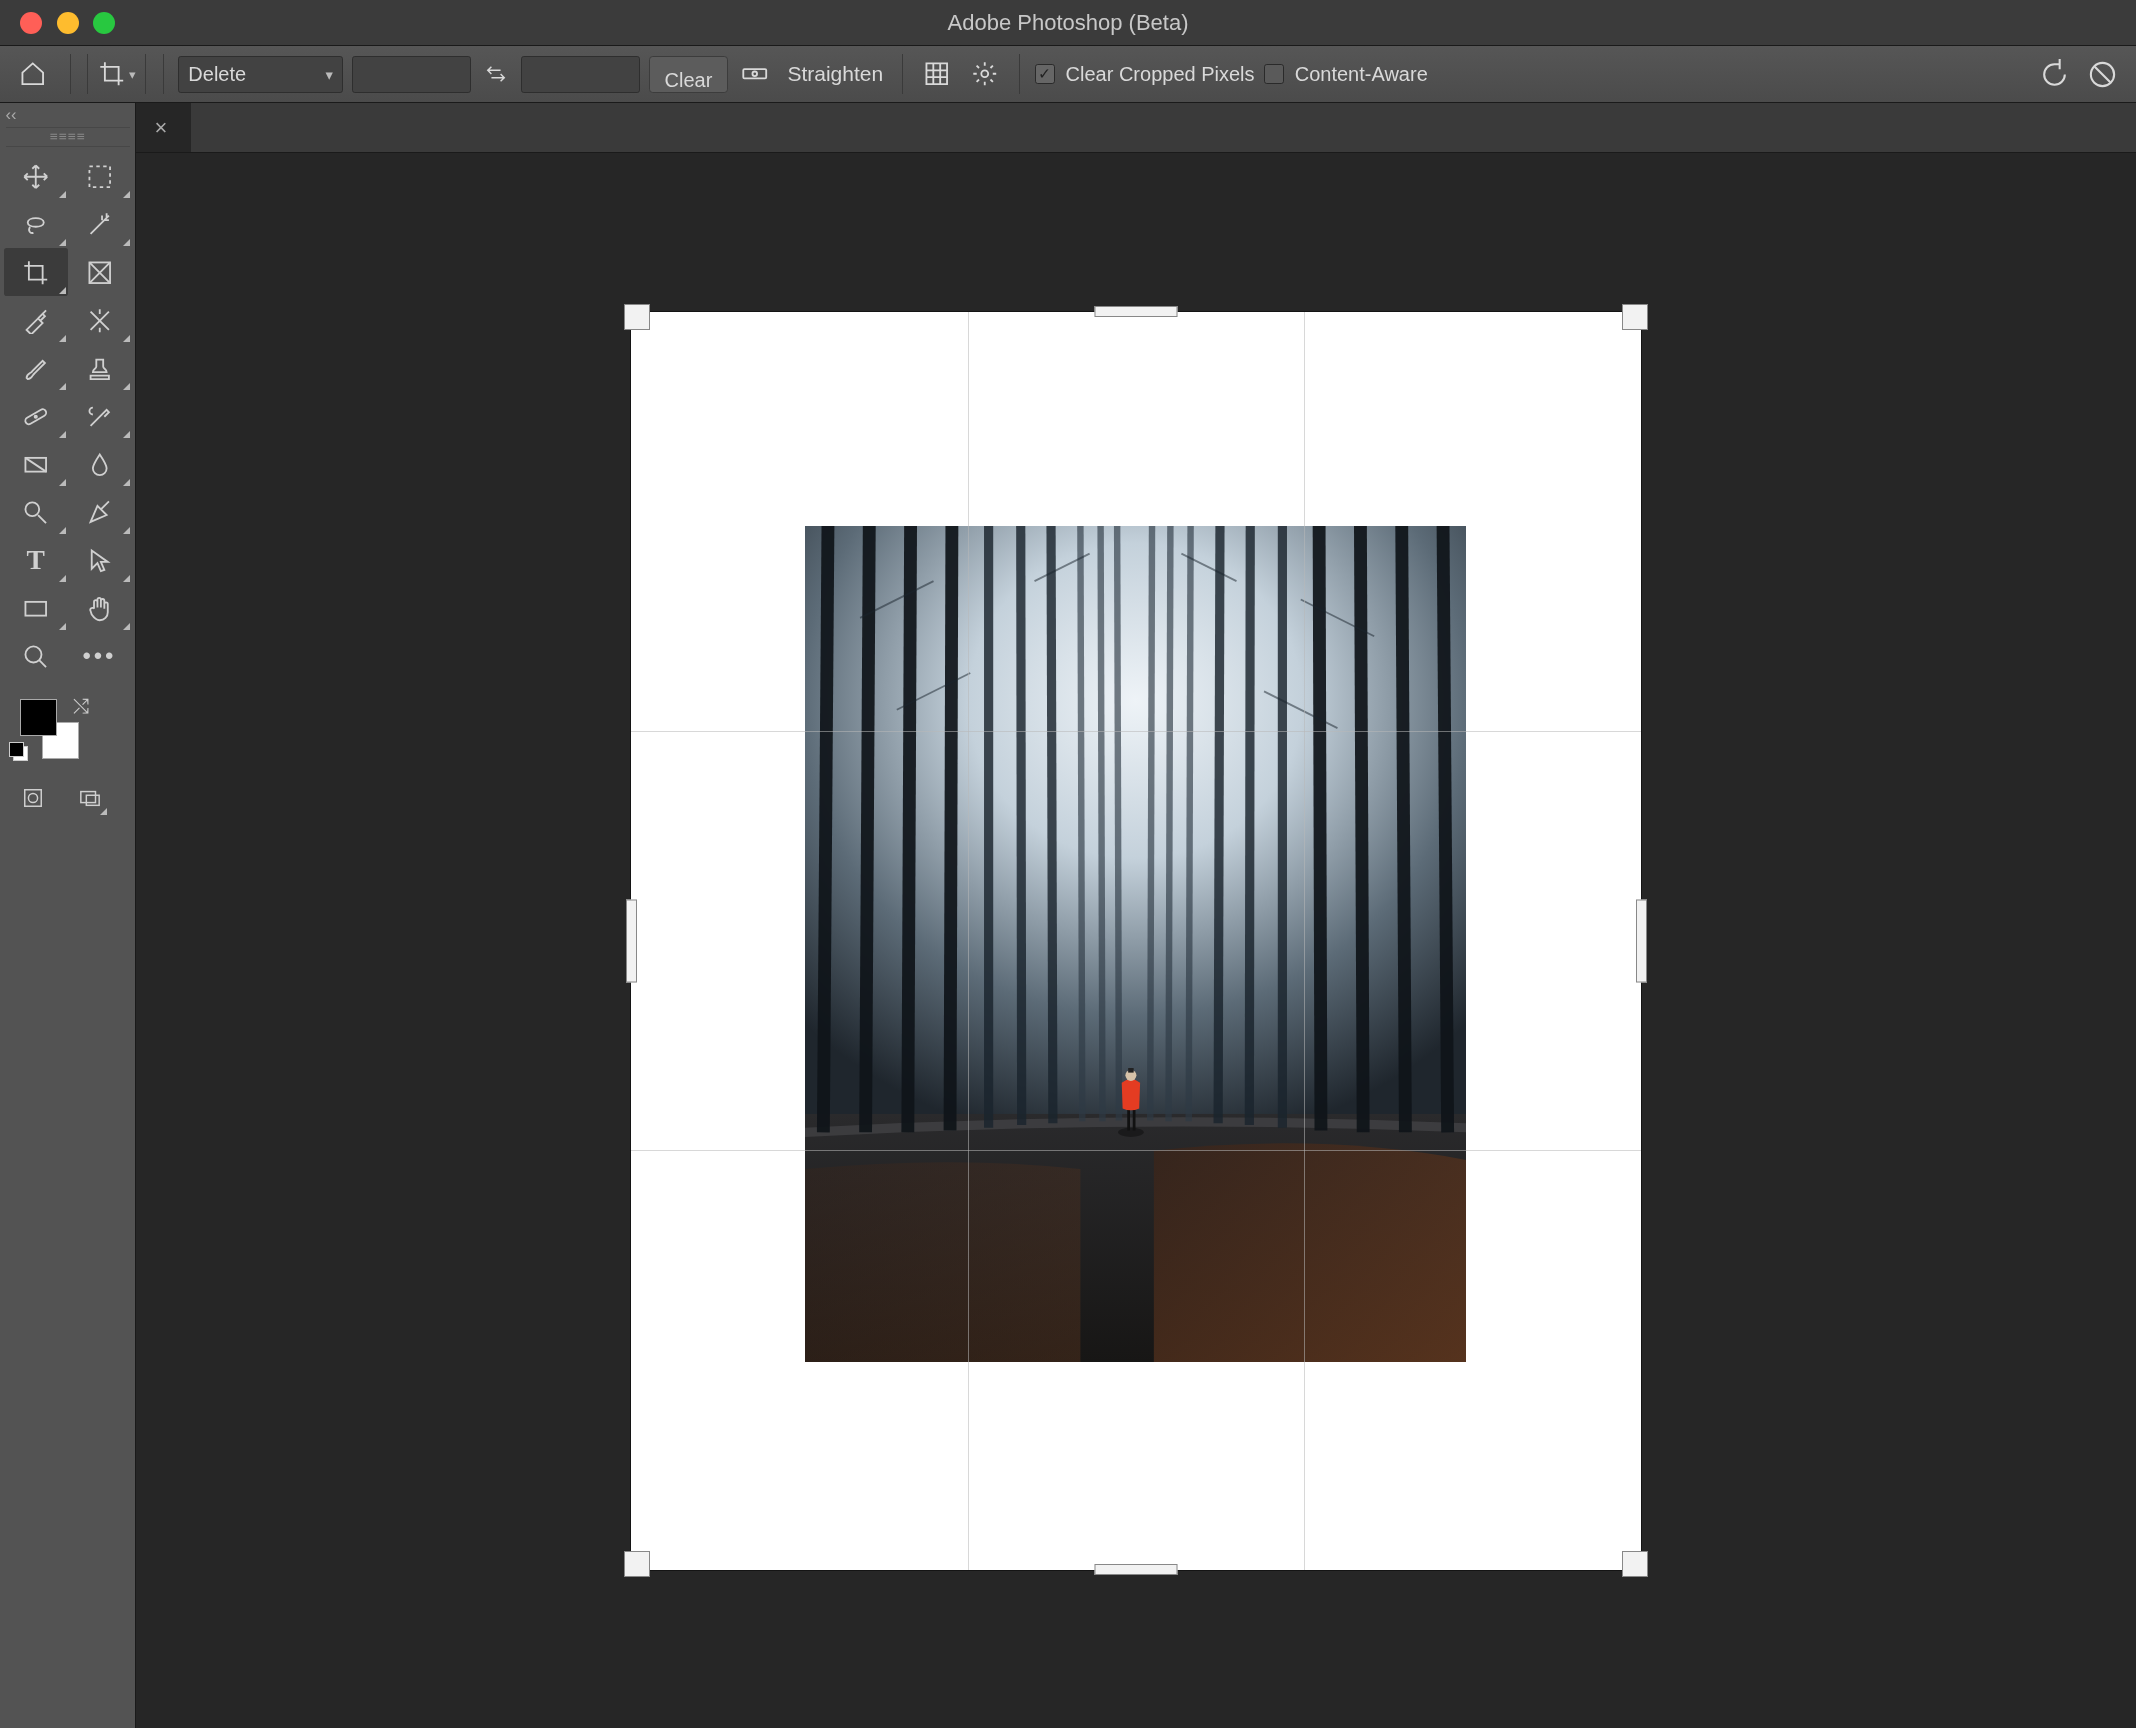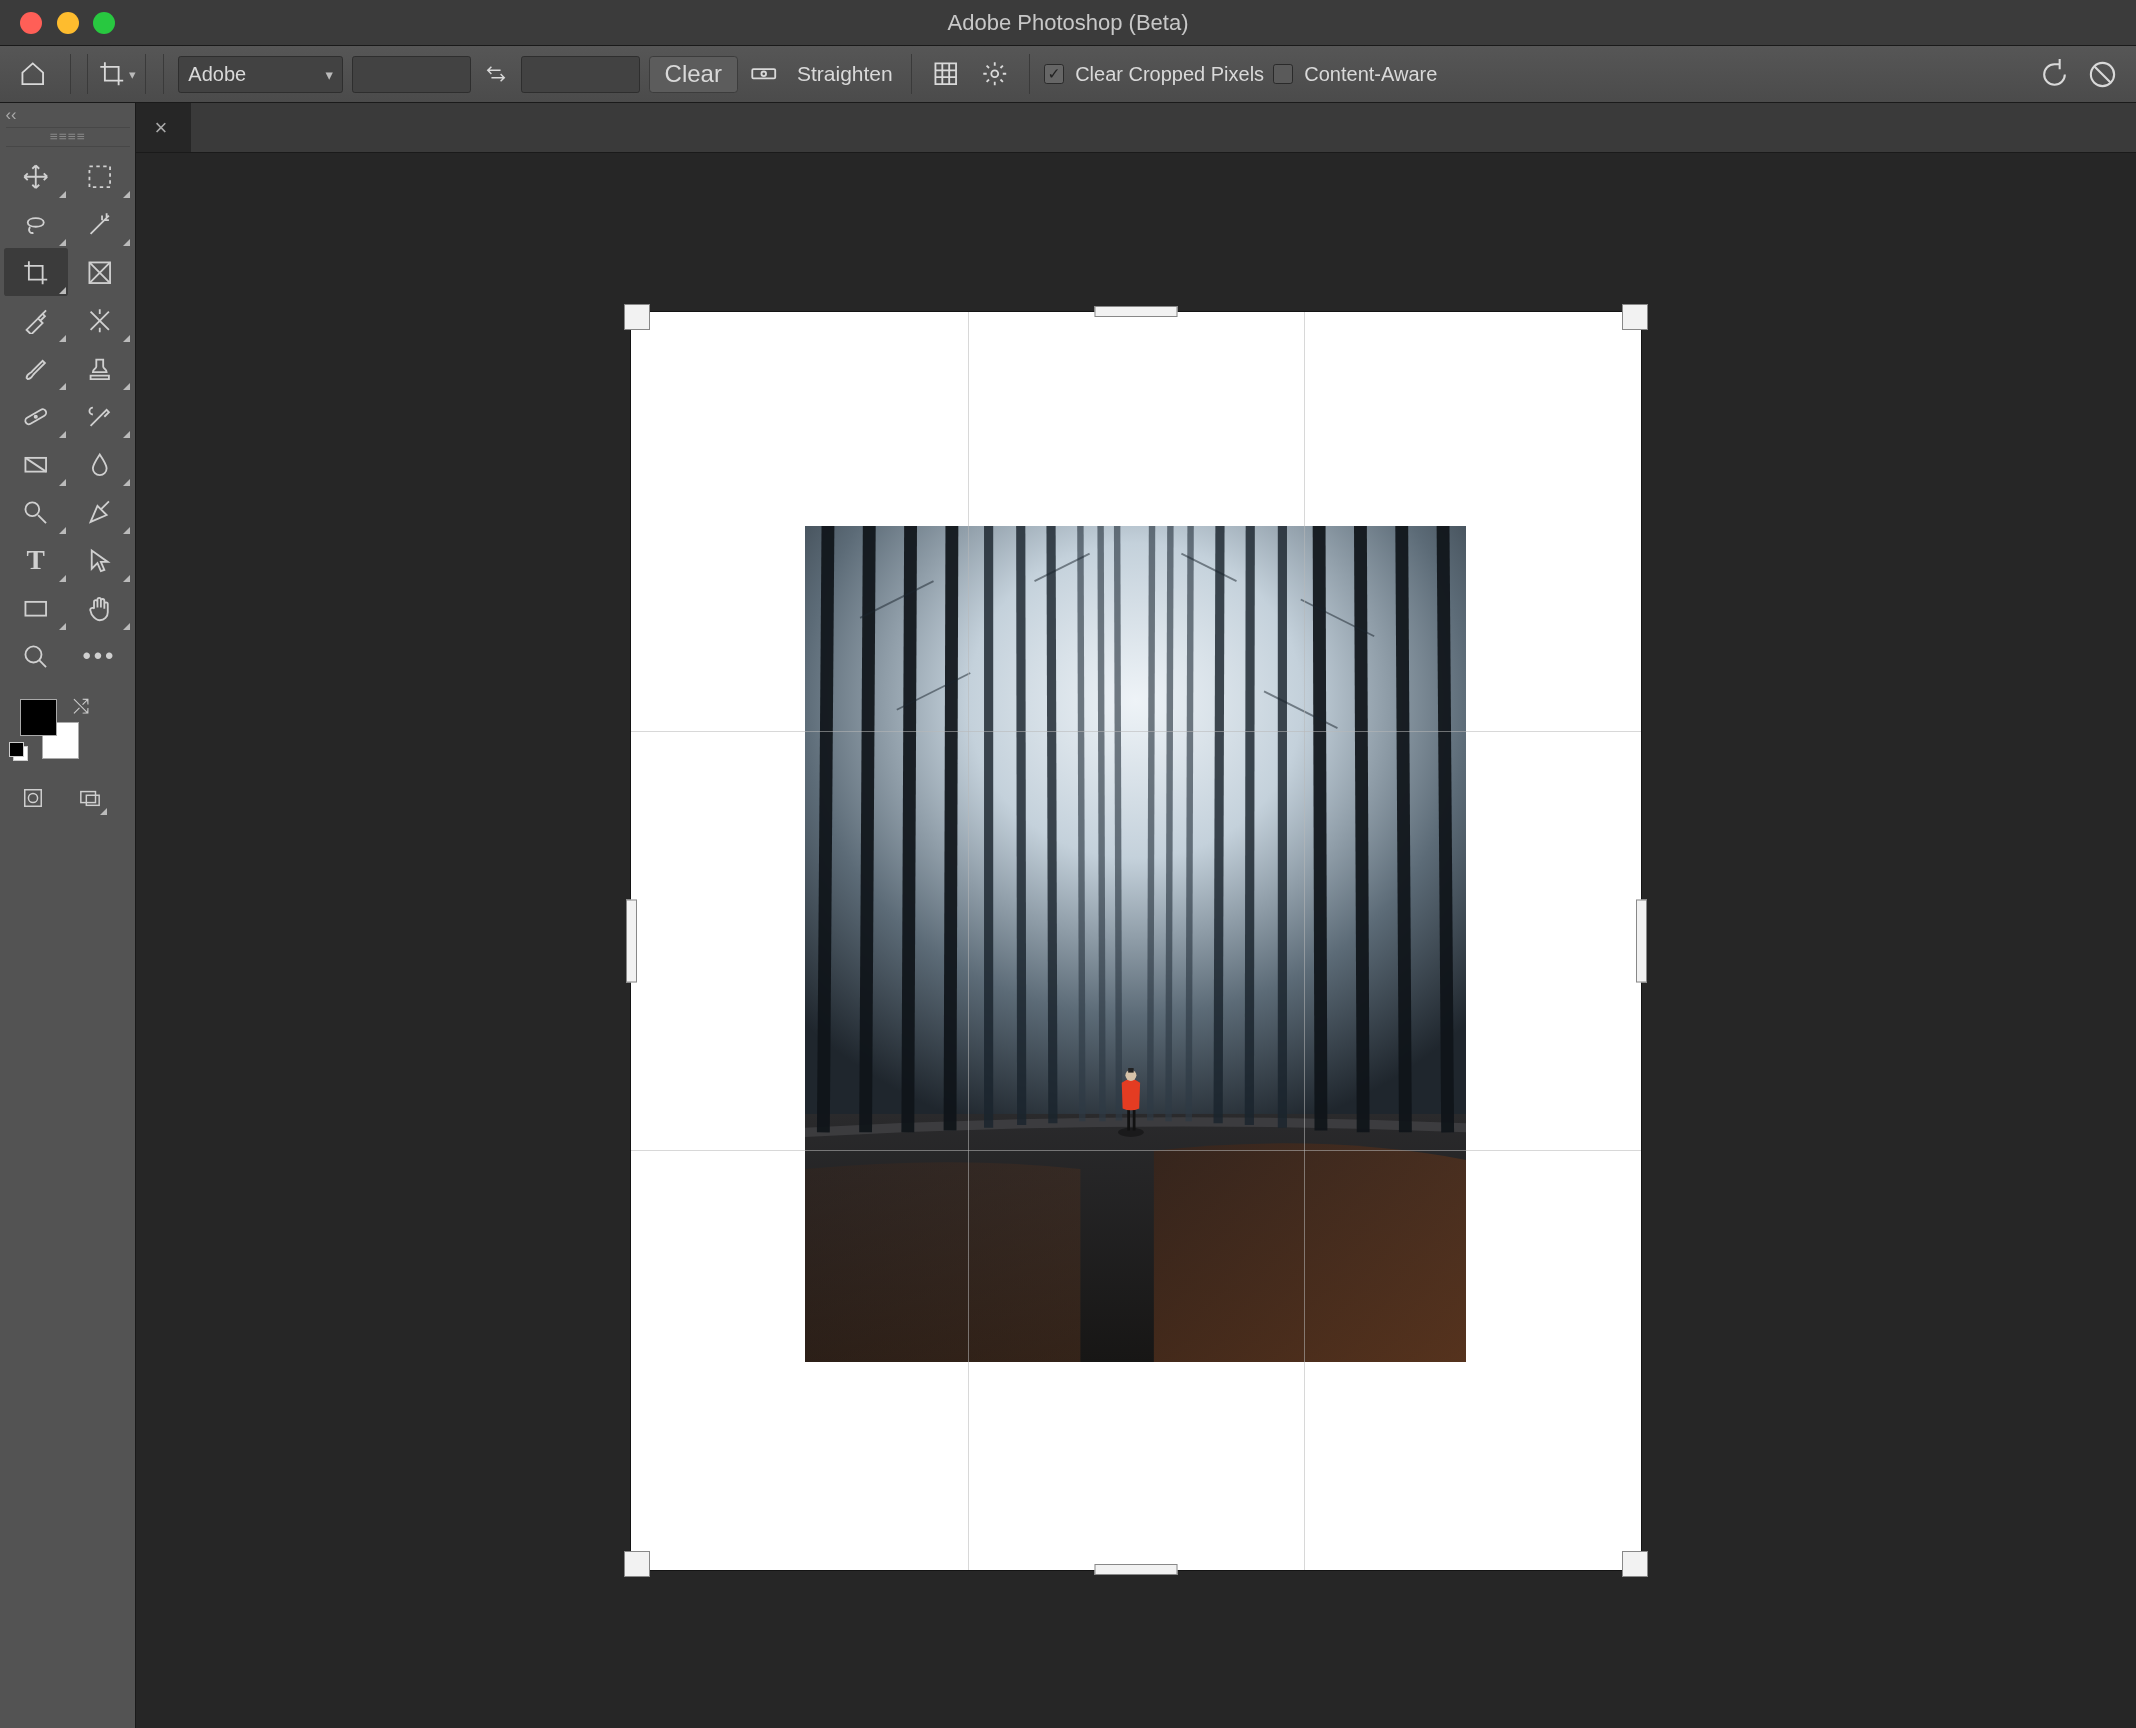--- a/index.html
+++ b/index.html
@@ -84,22 +84,22 @@
     border:0.9px solid var(--field-border);
     border-radius:2.8px;
   }
   .opt-swap { width:31px; color:var(--text-light); }
   .opt-button {
     height:37px;
     background:#5c5c5c;
     border:0.9px solid #3c3c3c;
     border-radius:3.7px;
     padding:0 14.7px;
-    display:flex; align-items:center;
-    font-size:24px; color:var(--text-light);
+    display:flex; align-items:flex-end;
+    font-size:20px; color:var(--text-light);
   }
   .opt-icon-btn { width:39px; }
   .opt-check { display:flex; align-items:center; gap:11px; font-size:20px; }
   .opt-check .box {
     width:20px; height:20px; border:0.9px solid #2a2a2a;
     border-radius:2.8px;
     display:flex; align-items:center; justify-content:center;
     font-size:15.6px;
     background:#5a5a5a;
   }
@@ -210,21 +210,21 @@
   <div class="sep-vert"></div>
   <div class="opt-btn opt-tool">
     <svg class="icon" viewBox="0 0 24 24">
         <path d="M6 2 V18 H22 M2 6 H18 V22"></path>
       </svg>
     <span style="font-size:13px;margin-left:3.7px;color:#bbb">▾</span>
   </div>
   <div class="sep-vert"></div>
 
   <div class="opt-select">
-    <span>Adobe</span>
+    <span>Delete</span>
     <span style="font-size:14.7px;color:#bbb">▾</span>
   </div>
 
   <div class="opt-input"><input style="color-scheme: unset; forced-color-adjust: unset; mask: unset; math-depth: unset; position: unset; position-anchor: unset; text-size-adjust: unset; appearance: unset; color: unset; font: unset; font-palette: unset; font-synthesis: unset; position-area: unset; text-orientation: unset; text-rendering: unset; text-spacing-trim: unset; -webkit-font-smoothing: unset; -webkit-locale: unset; -webkit-text-orientation: unset; -webkit-writing-mode: unset; writing-mode: unset; zoom: unset; accent-color: unset; place-content: unset; place-items: unset; place-self: unset; alignment-baseline: unset; anchor-name: unset; anchor-scope: unset; animation-composition: unset; animation: unset; app-region: unset; aspect-ratio: unset; backdrop-filter: unset; backface-visibility: unset; background: unset; background-blend-mode: unset; baseline-shift: unset; baseline-source: unset; block-size: unset; border-block: unset; border: unset; border-radius: unset; border-collapse: unset; border-end-end-radius: unset; border-end-start-radius: unset; border-inline: unset; border-start-end-radius: unset; border-start-start-radius: unset; inset: unset; box-decoration-break: unset; box-shadow: unset; box-sizing: unset; break-after: unset; break-before: unset; break-inside: unset; buffered-rendering: unset; caption-side: unset; caret-animation: unset; caret-color: unset; clear: unset; clip: unset; clip-path: unset; clip-rule: unset; color-interpolation: unset; color-interpolation-filters: unset; color-rendering: unset; columns: unset; column-fill: unset; gap: unset; column-rule: unset; column-span: unset; contain: unset; contain-intrinsic-block-size: unset; contain-intrinsic-size: unset; contain-intrinsic-inline-size: unset; container: unset; content: unset; content-visibility: unset; corner-shape: unset; corner-block-end-shape: unset; corner-block-start-shape: unset; counter-increment: unset; counter-reset: unset; counter-set: unset; cursor: unset; cx: unset; cy: unset; d: unset; display: unset; dominant-baseline: unset; dynamic-range-limit: unset; empty-cells: unset; field-sizing: unset; fill: unset; fill-opacity: unset; fill-rule: unset; filter: unset; flex: unset; flex-flow: unset; float: unset; flood-color: unset; flood-opacity: unset; grid: unset; grid-area: unset; height: 100%; hyphenate-character: unset; hyphenate-limit-chars: unset; hyphens: unset; image-orientation: unset; image-rendering: unset; initial-letter: unset; inline-size: unset; inset-block: unset; inset-inline: unset; interpolate-size: unset; isolation: unset; letter-spacing: unset; lighting-color: unset; line-break: unset; list-style: unset; margin-block: unset; margin: unset; margin-inline: unset; marker: unset; mask-type: unset; math-shift: unset; math-style: unset; max-block-size: unset; max-height: unset; max-inline-size: unset; max-width: unset; min-block-size: unset; min-height: unset; min-inline-size: unset; min-width: unset; mix-blend-mode: unset; object-fit: unset; object-position: unset; object-view-box: unset; offset: unset; opacity: unset; order: unset; orphans: unset; outline: unset; outline-offset: unset; overflow-anchor: unset; overflow-block: unset; overflow-clip-margin: unset; overflow-inline: unset; overflow-wrap: unset; overflow: unset; overlay: unset; overscroll-behavior-block: unset; overscroll-behavior-inline: unset; overscroll-behavior: unset; padding-block: unset; padding: unset; padding-inline: unset; page: unset; page-orientation: unset; paint-order: unset; perspective: unset; perspective-origin: unset; pointer-events: unset; position-try: unset; position-visibility: unset; print-color-adjust: unset; quotes: unset; r: unset; reading-flow: unset; reading-order: unset; resize: unset; rotate: unset; ruby-align: unset; ruby-position: unset; rx: unset; ry: unset; scale: unset; scroll-behavior: unset; scroll-initial-target: unset; scroll-margin-block: unset; scroll-margin: unset; scroll-margin-inline: unset; scroll-marker-group: unset; scroll-padding-block: unset; scroll-padding: unset; scroll-padding-inline: unset; scroll-snap-align: unset; scroll-snap-stop: unset; scroll-snap-type: unset; scroll-target-group: unset; scroll-timeline: unset; scrollbar-color: unset; scrollbar-gutter: unset; scrollbar-width: unset; shape-image-threshold: unset; shape-margin: unset; shape-outside: unset; shape-rendering: unset; size: unset; speak: unset; stop-color: unset; stop-opacity: unset; stroke: unset; stroke-dasharray: unset; stroke-dashoffset: unset; stroke-linecap: unset; stroke-linejoin: unset; stroke-miterlimit: unset; stroke-opacity: unset; stroke-width: unset; tab-size: unset; table-layout: unset; text-align: unset; text-align-last: unset; text-anchor: unset; text-autospace: unset; text-box: unset; text-combine-upright: unset; text-decoration: unset; text-decoration-skip-ink: unset; text-emphasis: unset; text-emphasis-position: unset; text-indent: unset; text-overflow: unset; text-shadow: unset; text-transform: unset; text-underline-offset: unset; text-underline-position: unset; text-wrap: unset; timeline-scope: unset; touch-action: unset; transform: unset; transform-box: unset; transform-origin: unset; transform-style: unset; transition: unset; translate: unset; user-select: unset; vector-effect: unset; vertical-align: unset; view-timeline: unset; view-transition-class: unset; view-transition-group: unset; view-transition-name: unset; visibility: unset; border-spacing: unset; -webkit-box-align: unset; -webkit-box-decoration-break: unset; -webkit-box-direction: unset; -webkit-box-flex: unset; -webkit-box-ordinal-group: unset; -webkit-box-orient: unset; -webkit-box-pack: unset; -webkit-box-reflect: unset; -webkit-line-break: unset; -webkit-line-clamp: unset; -webkit-mask-box-image: unset; -webkit-rtl-ordering: unset; -webkit-ruby-position: unset; -webkit-tap-highlight-color: unset; -webkit-text-combine: unset; -webkit-text-decorations-in-effect: unset; -webkit-text-fill-color: unset; -webkit-text-security: unset; -webkit-text-stroke: unset; -webkit-user-drag: unset; white-space-collapse: unset; widows: unset; width: 100%; will-change: unset; word-break: unset; word-spacing: unset; x: unset; y: unset; z-index: unset;" value=""></div>
   <div class="opt-btn opt-swap">
     <svg class="icon-sm" viewBox="0 0 24 24">
         <path d="M7 4 L3 8 L7 12 M3 8 H17 M17 20 L21 16 L17 12 M21 16 H7"></path>
       </svg>
   </div>
   <div class="opt-input"><input style="color-scheme: unset; forced-color-adjust: unset; mask: unset; math-depth: unset; position: unset; position-anchor: unset; text-size-adjust: unset; appearance: unset; color: unset; font: unset; font-palette: unset; font-synthesis: unset; position-area: unset; text-orientation: unset; text-rendering: unset; text-spacing-trim: unset; -webkit-font-smoothing: unset; -webkit-locale: unset; -webkit-text-orientation: unset; -webkit-writing-mode: unset; writing-mode: unset; zoom: unset; accent-color: unset; place-content: unset; place-items: unset; place-self: unset; alignment-baseline: unset; anchor-name: unset; anchor-scope: unset; animation-composition: unset; animation: unset; app-region: unset; aspect-ratio: unset; backdrop-filter: unset; backface-visibility: unset; background: unset; background-blend-mode: unset; baseline-shift: unset; baseline-source: unset; block-size: unset; border-block: unset; border: unset; border-radius: unset; border-collapse: unset; border-end-end-radius: unset; border-end-start-radius: unset; border-inline: unset; border-start-end-radius: unset; border-start-start-radius: unset; inset: unset; box-decoration-break: unset; box-shadow: unset; box-sizing: unset; break-after: unset; break-before: unset; break-inside: unset; buffered-rendering: unset; caption-side: unset; caret-animation: unset; caret-color: unset; clear: unset; clip: unset; clip-path: unset; clip-rule: unset; color-interpolation: unset; color-interpolation-filters: unset; color-rendering: unset; columns: unset; column-fill: unset; gap: unset; column-rule: unset; column-span: unset; contain: unset; contain-intrinsic-block-size: unset; contain-intrinsic-size: unset; contain-intrinsic-inline-size: unset; container: unset; content: unset; content-visibility: unset; corner-shape: unset; corner-block-end-shape: unset; corner-block-start-shape: unset; counter-increment: unset; counter-reset: unset; counter-set: unset; cursor: unset; cx: unset; cy: unset; d: unset; display: unset; dominant-baseline: unset; dynamic-range-limit: unset; empty-cells: unset; field-sizing: unset; fill: unset; fill-opacity: unset; fill-rule: unset; filter: unset; flex: unset; flex-flow: unset; float: unset; flood-color: unset; flood-opacity: unset; grid: unset; grid-area: unset; height: 100%; hyphenate-character: unset; hyphenate-limit-chars: unset; hyphens: unset; image-orientation: unset; image-rendering: unset; initial-letter: unset; inline-size: unset; inset-block: unset; inset-inline: unset; interpolate-size: unset; isolation: unset; letter-spacing: unset; lighting-color: unset; line-break: unset; list-style: unset; margin-block: unset; margin: unset; margin-inline: unset; marker: unset; mask-type: unset; math-shift: unset; math-style: unset; max-block-size: unset; max-height: unset; max-inline-size: unset; max-width: unset; min-block-size: unset; min-height: unset; min-inline-size: unset; min-width: unset; mix-blend-mode: unset; object-fit: unset; object-position: unset; object-view-box: unset; offset: unset; opacity: unset; order: unset; orphans: unset; outline: unset; outline-offset: unset; overflow-anchor: unset; overflow-block: unset; overflow-clip-margin: unset; overflow-inline: unset; overflow-wrap: unset; overflow: unset; overlay: unset; overscroll-behavior-block: unset; overscroll-behavior-inline: unset; overscroll-behavior: unset; padding-block: unset; padding: unset; padding-inline: unset; page: unset; page-orientation: unset; paint-order: unset; perspective: unset; perspective-origin: unset; pointer-events: unset; position-try: unset; position-visibility: unset; print-color-adjust: unset; quotes: unset; r: unset; reading-flow: unset; reading-order: unset; resize: unset; rotate: unset; ruby-align: unset; ruby-position: unset; rx: unset; ry: unset; scale: unset; scroll-behavior: unset; scroll-initial-target: unset; scroll-margin-block: unset; scroll-margin: unset; scroll-margin-inline: unset; scroll-marker-group: unset; scroll-padding-block: unset; scroll-padding: unset; scroll-padding-inline: unset; scroll-snap-align: unset; scroll-snap-stop: unset; scroll-snap-type: unset; scroll-target-group: unset; scroll-timeline: unset; scrollbar-color: unset; scrollbar-gutter: unset; scrollbar-width: unset; shape-image-threshold: unset; shape-margin: unset; shape-outside: unset; shape-rendering: unset; size: unset; speak: unset; stop-color: unset; stop-opacity: unset; stroke: unset; stroke-dasharray: unset; stroke-dashoffset: unset; stroke-linecap: unset; stroke-linejoin: unset; stroke-miterlimit: unset; stroke-opacity: unset; stroke-width: unset; tab-size: unset; table-layout: unset; text-align: unset; text-align-last: unset; text-anchor: unset; text-autospace: unset; text-box: unset; text-combine-upright: unset; text-decoration: unset; text-decoration-skip-ink: unset; text-emphasis: unset; text-emphasis-position: unset; text-indent: unset; text-overflow: unset; text-shadow: unset; text-transform: unset; text-underline-offset: unset; text-underline-position: unset; text-wrap: unset; timeline-scope: unset; touch-action: unset; transform: unset; transform-box: unset; transform-origin: unset; transform-style: unset; transition: unset; translate: unset; user-select: unset; vector-effect: unset; vertical-align: unset; view-timeline: unset; view-transition-class: unset; view-transition-group: unset; view-transition-name: unset; visibility: unset; border-spacing: unset; -webkit-box-align: unset; -webkit-box-decoration-break: unset; -webkit-box-direction: unset; -webkit-box-flex: unset; -webkit-box-ordinal-group: unset; -webkit-box-orient: unset; -webkit-box-pack: unset; -webkit-box-reflect: unset; -webkit-line-break: unset; -webkit-line-clamp: unset; -webkit-mask-box-image: unset; -webkit-rtl-ordering: unset; -webkit-ruby-position: unset; -webkit-tap-highlight-color: unset; -webkit-text-combine: unset; -webkit-text-decorations-in-effect: unset; -webkit-text-fill-color: unset; -webkit-text-security: unset; -webkit-text-stroke: unset; -webkit-user-drag: unset; white-space-collapse: unset; widows: unset; width: 100%; will-change: unset; word-break: unset; word-spacing: unset; x: unset; y: unset; z-index: unset;" value=""></div>

